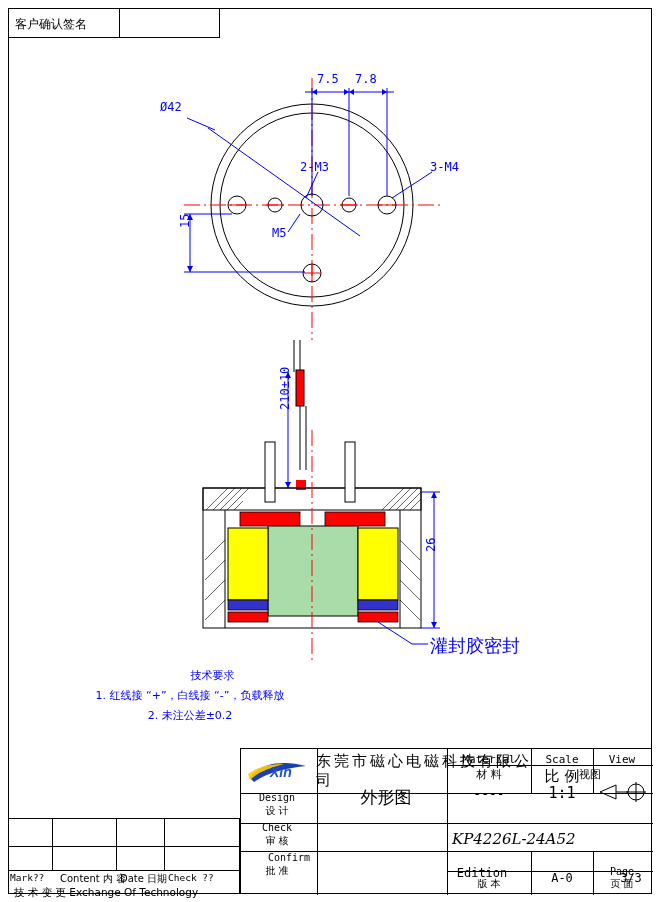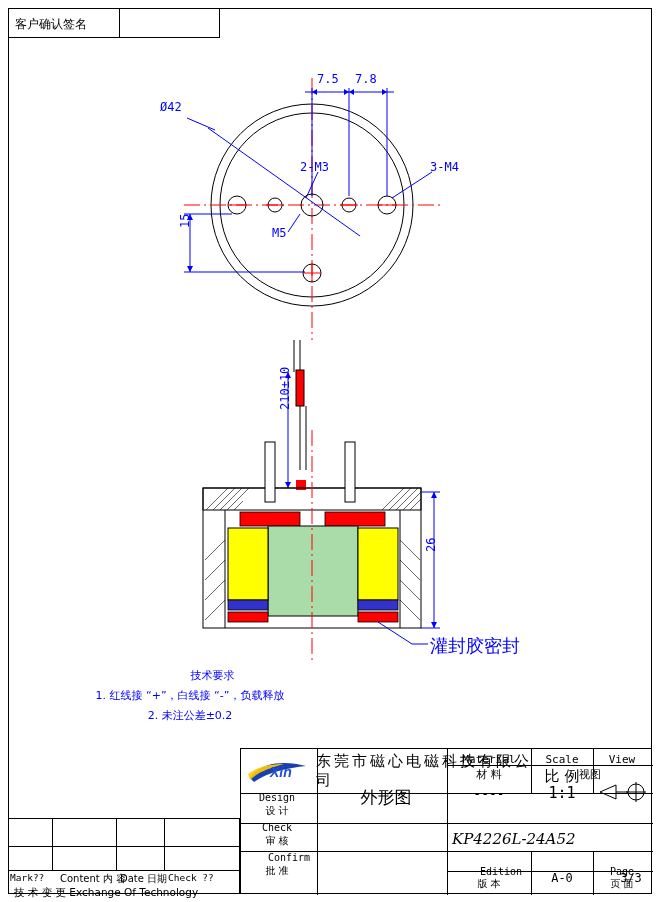--- a/index.html
+++ b/index.html
@@ -259,21 +259,21 @@
 
   <span class="cell-c mono" style="left:244px;top:792px;width:66px;font-size:10px;">Design</span>
   <span class="cell-c" style="left:244px;top:804px;width:66px;font-size:10px;font-family:'DejaVu Sans',sans-serif;">设 计</span>
   <span class="cell-c mono" style="left:244px;top:822px;width:66px;font-size:10px;">Check</span>
   <span class="cell-c" style="left:244px;top:834px;width:66px;font-size:10px;font-family:'DejaVu Sans',sans-serif;">审 核</span>
   <span class="cell-c mono" style="left:256px;top:852px;width:66px;font-size:10px;">Confirm</span>
   <span class="cell-c" style="left:244px;top:864px;width:66px;font-size:10px;font-family:'DejaVu Sans',sans-serif;">批 准</span>
 
   <span class="txt" style="left:452px;top:830px;font-size:15px;font-style:italic;font-family:'DejaVu Serif',serif;">KP4226L-24A52</span>
 
-  <span class="cell-c mono" style="left:460px;top:866px;width:82px;font-size:10px;">Edition</span>
+  <span class="cell-c mono" style="left:441px;top:866px;width:82px;font-size:12px;">Edition</span>
   <span class="cell-c" style="left:448px;top:877px;width:82px;font-size:10px;font-family:'DejaVu Sans',sans-serif;">版 本</span>
   <span class="cell-c mono" style="left:532px;top:871px;width:60px;font-size:12px;">A-0</span>
   <span class="cell-c mono" style="left:594px;top:866px;width:56px;font-size:10px;">Page</span>
   <span class="cell-c" style="left:594px;top:877px;width:56px;font-size:10px;font-family:'DejaVu Sans',sans-serif;">页 面</span>
   <span class="cell-c mono" style="left:594px;top:871px;width:56px;font-size:12px;left:612px;width:38px;">3/3</span>
 
   <div class="rev">
     <div class="revrow" style="top:0;"></div>
     <div class="revrow" style="top:28px;"></div>
     <div class="revrow" style="top:52px;"></div>

